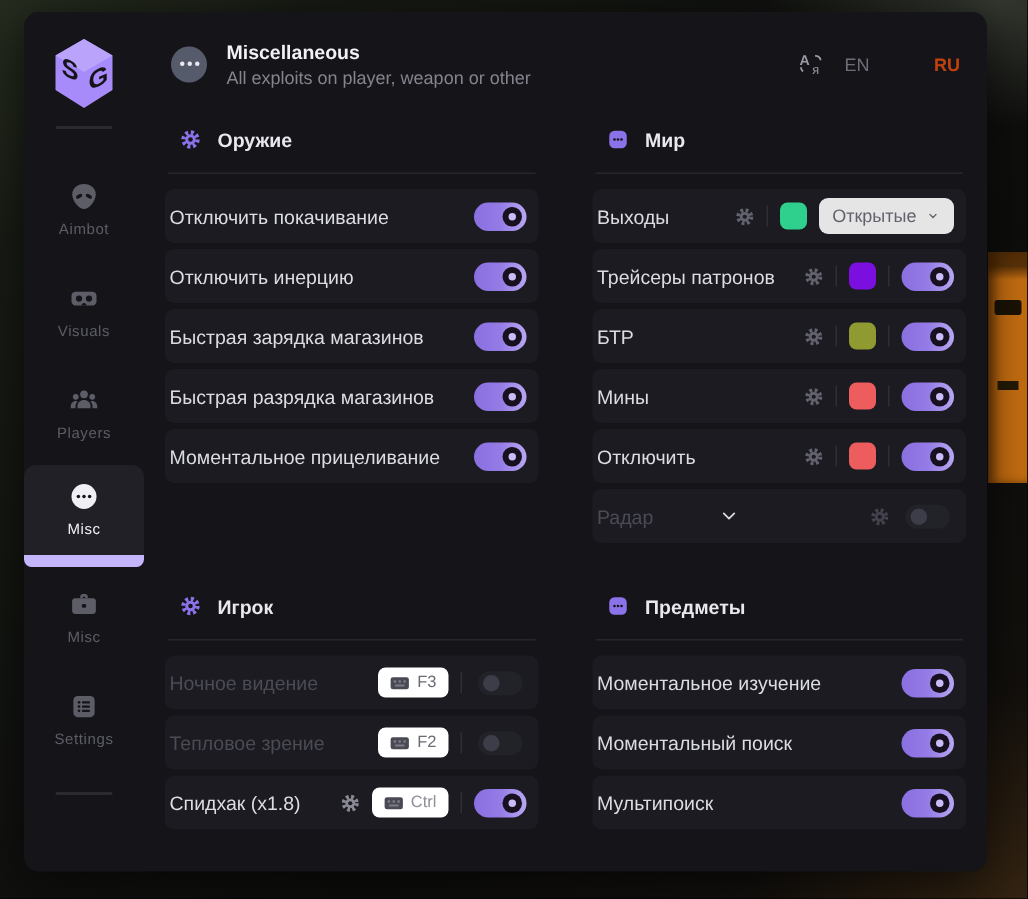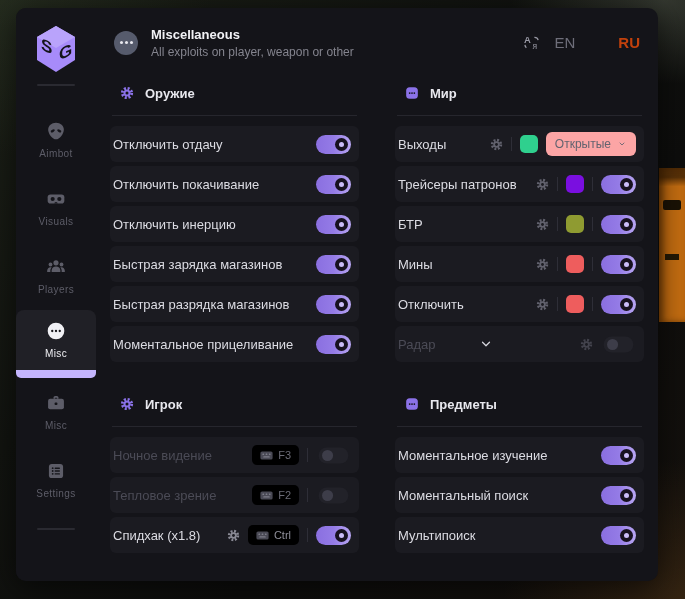--- a/index.html
+++ b/index.html
@@ -47,21 +47,21 @@
 
   
   .content { flex:1; display:flex; flex-direction:column; padding:0 14px; }
   .app-header { height:76px; display:flex; align-items:center; gap:13px; padding:0 4px; }
   .avatar-circle { width:24px; height:24px; border-radius:50%; background:#565b6c; display:flex; align-items:center; justify-content:center; gap:2px; flex:none; }
   .avatar-circle i { width:3px; height:3px; border-radius:50%; background:#e8e8ee; }
   .header-titles { display:flex; flex-direction:column; gap:3px; }
   .header-title { font-size:13px; font-weight:bold; color:#f2f2f6; }
   .header-sub { font-size:12px; color:#84848e; }
   .header-right { margin-left:auto; display:flex; align-items:center; gap:12px; }
-  .lang { font-size:15px; color:#6e6e7a; cursor:pointer; }
+  .lang { font-size:12px; color:#6e6e7a; cursor:pointer; }
   .lang.active { color:#c2410c; font-weight:bold;margin-left:31px; }
 
   .main { flex:1; display:grid; grid-template-columns:1fr 1fr; column-gap:36px; align-content:start; padding-top:2px; }
 
   .section { margin-bottom:24px; }
   .section-head { display:flex; align-items:center; gap:11px; height:28px; padding-left:10px; }
   .section-title { font-size:13px; font-weight:bold; color:#e8e8ee; }
   .section-divider { height:1px; background:#26262d; margin:8px 2px 10px 2px; }
 
   .row { height:36px; margin-bottom:4px; background:#1b1b21; border-radius:6px; display:flex; align-items:center; padding:0 8px 0 3px; }
@@ -77,24 +77,24 @@
   .toggle { position:relative; width:35px; height:19px; border-radius:10px; flex:none; cursor:pointer; }
   .toggle.on { background:linear-gradient(90deg,#8a6fe0 0%, #947be6 50%, #b8a6f2 100%); }
   .toggle .knob { position:absolute; top:3px; width:13px; height:13px; border-radius:50%; }
   .toggle.on .knob { right:3px; background:#17111f; }
   .toggle.on .knob::after { content:""; position:absolute; inset:4px; border-radius:50%; background:#cabcf7; }
   .toggle.off { background:#26262e; }
   .toggle.off .knob { left:4px; background:#4e4565; }
   .row.disabled .toggle.off { transform:scale(.85); background:#222229; }
   .row.disabled .toggle.off .knob { background:#3d3d49; }
 
-  .keybadge { display:flex; align-items:center; gap:5px; background:#000000; border-radius:5px; padding:4px 8px; font-size:11px; color:#8f8f9a; cursor:pointer; }
+  .keybadge { display:flex; align-items:center; gap:5px; background:#ffffff; border-radius:5px; padding:4px 8px; font-size:11px; color:#8f8f9a; cursor:pointer; }
   .row.disabled .keybadge { color:#6b6b76; }
 
-  .dropdown { display:flex; align-items:center; gap:6px; background:#fca5a5; border-radius:6px; padding:5px 9px; font-size:12px; color:#63636f; cursor:pointer; }
+  .dropdown { display:flex; align-items:center; gap:6px; background:#e5e5e5; border-radius:6px; padding:5px 9px; font-size:12px; color:#63636f; cursor:pointer; }
 
   .chevron-mid { margin:0 auto; display:flex; cursor:pointer; }
 </style>
 </head>
 <body>
 
 <div class="screen">
   <div class="bg-sign"></div>
 
   <div class="window">
@@ -208,28 +208,20 @@
             <svg width="14" height="14" viewBox="0 0 24 24" color="#8b72e8">
               <circle cx="12" cy="12" r="8" fill="none" stroke="currentColor" stroke-width="5" stroke-dasharray="3.4 2.9"></circle>
               <circle cx="12" cy="12" r="6" fill="currentColor"></circle>
                 <circle cx="12" cy="12" r="2.6" fill="#141419"></circle>
             </svg>
             <span class="section-title">Оружие</span>
           </div>
           <div class="section-divider"></div>
 
           <div class="row">
-            <span class="row-label">Отключить отдачу</span>
-            <span class="controls">
-                <span class="toggle on">
-                  <span class="knob"></span>
-                </span>
-              </span>
-          </div>
-          <div class="row">
             <span class="row-label">Отключить покачивание</span>
             <span class="controls">
                 <span class="toggle on">
                   <span class="knob"></span>
                 </span>
               </span>
           </div>
           <div class="row">
             <span class="row-label">Отключить инерцию</span>
             <span class="controls">

